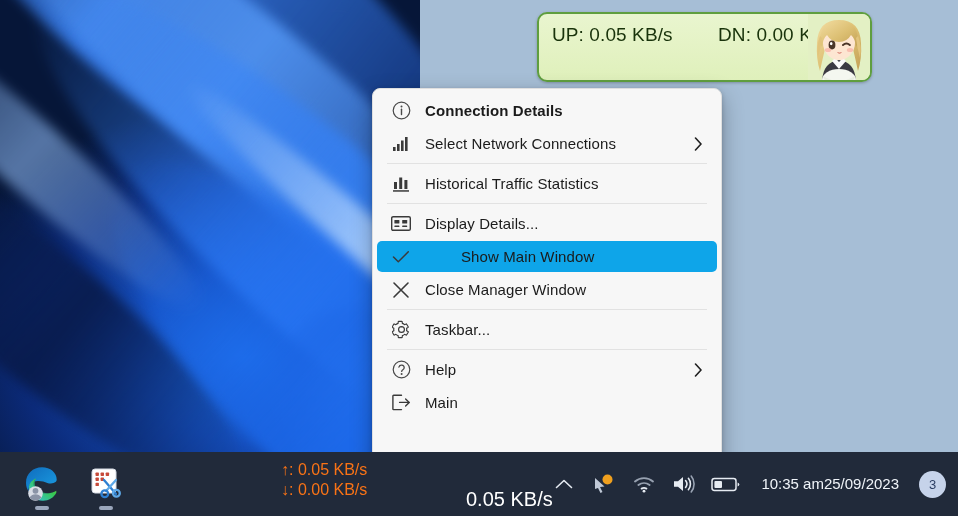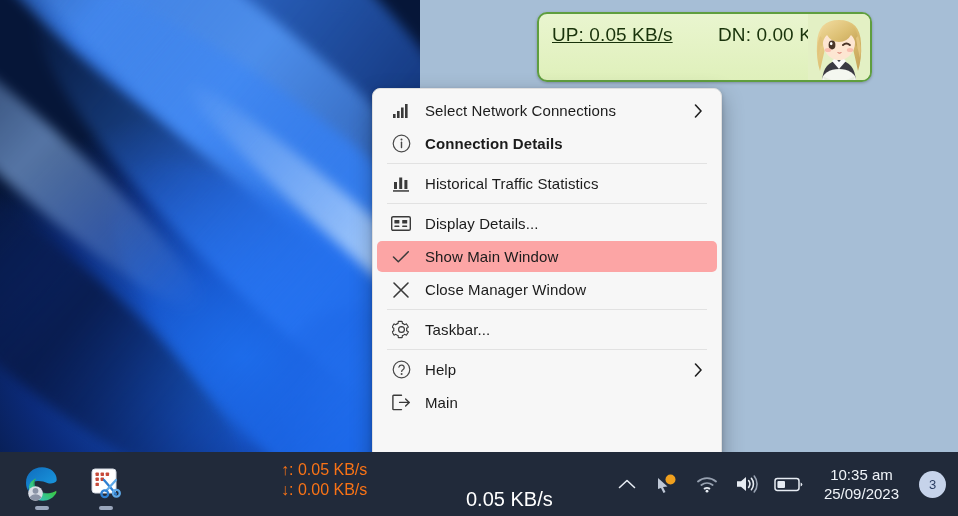--- a/index.html
+++ b/index.html
@@ -112,21 +112,21 @@
     align-items: center;
   }
   #net-widget .wrow.r1 { top: 5px; }
   #net-widget .wrow.r2 { top: 34px; margin-top: 32px; }
   #net-widget .wcell {
     font-size: 19px;
     color: #19330b;
     letter-spacing: .1px;
     white-space: nowrap;
   }
-  #net-widget .wcell.left  { width: 166px; text-decoration: underline; }
+  #net-widget .wcell.left  { width: 166px; }
   #net-widget .wcell.right { flex: 1; }
 
   
   #widget-avatar {
     position: absolute;
     right: 0px; top: 0px;
     width: 62px; height: 70px;
     overflow: hidden;
   }
 
@@ -144,21 +144,21 @@
   }
   .menu-item {
     position: relative;
     display: flex;
     align-items: center;
     height: 31px;
     margin: 2px 4px;
     border-radius: 5px;
     cursor: default;
   }
-  .menu-item.selected { background: #fca5a5; }
+  .menu-item.selected { background: #0ea5e9; gap: 36px; }
   .menu-icon {
     width: 48px;
     min-width: 48px;
     display: flex;
     align-items: center;
     justify-content: center;
     color: #3a3a3a;
   }
   .menu-label {
     font-size: 15px;
@@ -241,21 +241,21 @@
   }
   .tray-icon {
     display: flex;
     align-items: center;
     justify-content: center;
     width: 26px; height: 26px;
     color: #e6ebf2;
   }
   #tb-clock {
     display: flex;
-    flex-direction: column;
+    flex-direction: row;
     align-items: center;
     line-height: 1.3;
     padding: 0 6px;
     justify-content: flex-end;
   }
   #tb-clock div {
     font-size: 15px;
     color: #f0f4f9;
     white-space: nowrap;
   }
@@ -331,44 +331,44 @@
 
         <path d="M29 38 q2.5 3.2 5 0 q-2.5 1.4 -5 0z" fill="#c4483f"></path>
       </svg>
     </div>
   </div>
 
   <div id="ctx-menu">
 
     <div class="menu-item">
       <span class="menu-icon">
+        <svg width="19" height="19" viewBox="0 0 19 19">
+          <circle cx="9.5" cy="9.5" r="8.3" stroke="#4a4a4a" stroke-width="1.2" fill="none"></circle>
+          <circle cx="9.5" cy="5.4" r="1" fill="#4a4a4a"></circle>
+          <rect x="8.8" y="7.6" width="1.4" height="6.6" rx=".6" fill="#4a4a4a"></rect>
+        </svg>
+      </span>
+      <span class="menu-label bold">Connection Details</span>
+    </div>
+
+    <div class="menu-item">
+      <span class="menu-icon">
         <svg width="17" height="16" viewBox="0 0 17 16">
           <rect x="0" y="11" width="2.6" height="4" fill="#3a3a3a"></rect>
           <rect x="4" y="8" width="2.6" height="7" fill="#3a3a3a"></rect>
           <rect x="8" y="4.5" width="2.6" height="10.5" fill="#3a3a3a"></rect>
           <rect x="12" y="1" width="2.6" height="14" fill="#3a3a3a"></rect>
         </svg>
       </span>
       <span class="menu-label">Select Network Connections</span>
       <span class="menu-chevron">
         <svg width="9" height="14" viewBox="0 0 9 14">
             <path d="M1.5 1 L7 7 L1.5 13" stroke="#202020" stroke-width="1.6" fill="none" stroke-linecap="round" stroke-linejoin="round"></path>
           </svg>
       </span>
-    </div>
-
-    <div class="menu-item">
-      <span class="menu-icon">
-        <svg width="19" height="19" viewBox="0 0 19 19">
-          <circle cx="9.5" cy="9.5" r="8.3" stroke="#4a4a4a" stroke-width="1.2" fill="none"></circle>
-          <circle cx="9.5" cy="5.4" r="1" fill="#4a4a4a"></circle>
-          <rect x="8.8" y="7.6" width="1.4" height="6.6" rx=".6" fill="#4a4a4a"></rect>
-        </svg>
-      </span>
-      <span class="menu-label bold">Connection Details</span>
     </div>
 
     <div class="menu-sep"></div>
 
     <div class="menu-item">
       <span class="menu-icon">
         <svg width="17" height="17" viewBox="0 0 17 17">
           <rect x="1" y="7" width="3" height="7" fill="#3a3a3a"></rect>
           <rect x="6.2" y="2.5" width="3" height="11.5" fill="#3a3a3a"></rect>
           <rect x="11.4" y="5" width="3" height="9" fill="#3a3a3a"></rect>

